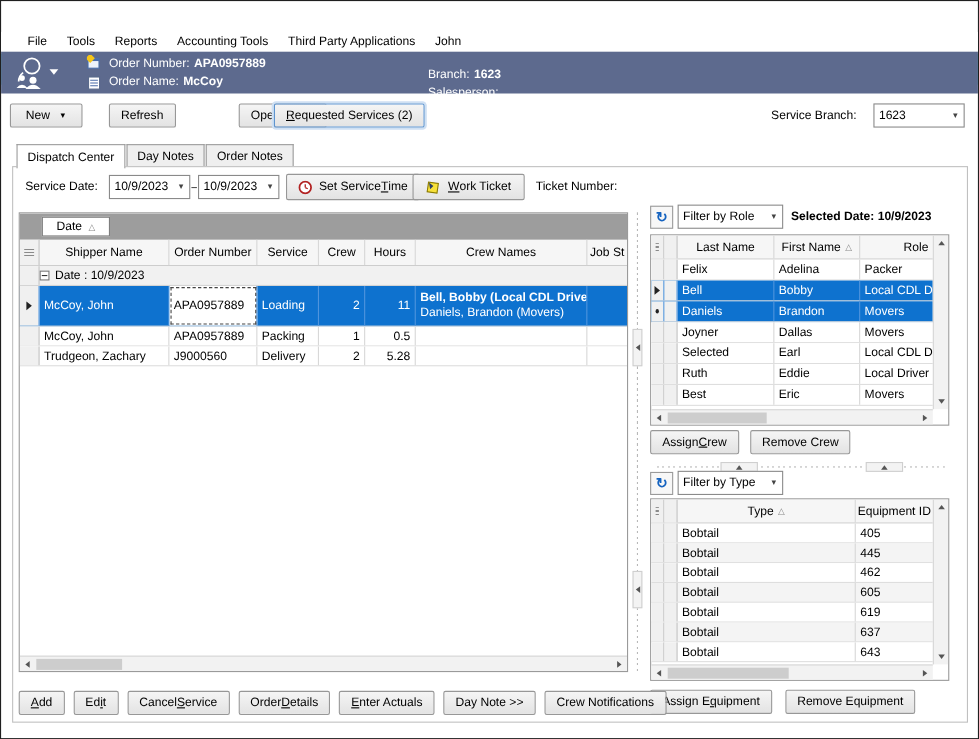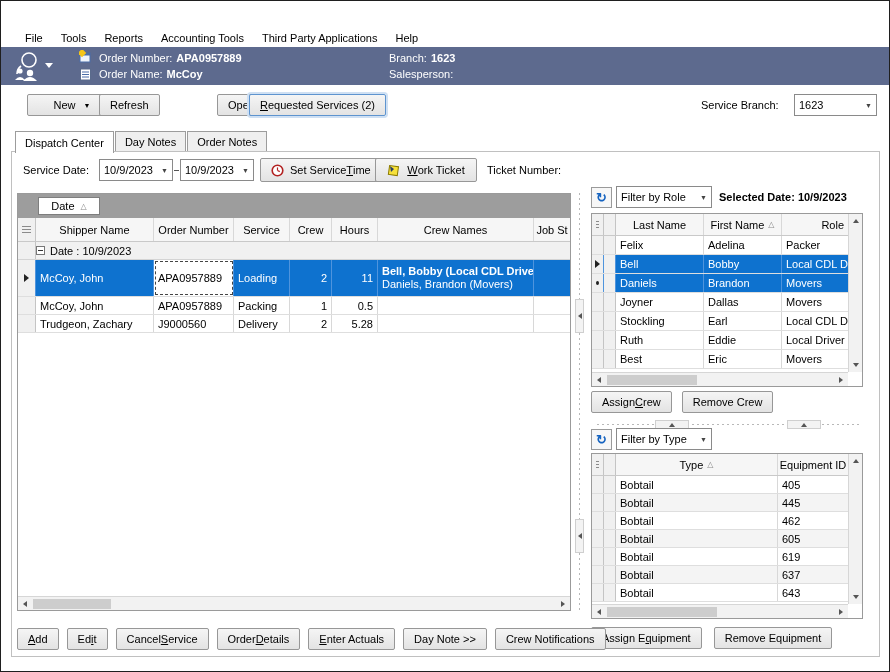--- a/index.html
+++ b/index.html
@@ -20,34 +20,34 @@
   .menubar { position:absolute; left:0; top:28px; width:100%; height:18px; background:#fff; display:flex; align-items:center; padding-left:8px; }
   .menu-item { padding:0 9px; font-size:11px; }
   .menu-item:first-child { padding-left:16px; }
   
   .banner { position:absolute; left:0; top:46px; width:100%; height:38px; color:#fff; }
   .banner-left-icon { position:absolute; left:10px; top:3px; }
   .banner-icons { position:absolute; left:78px; top:3px; width:14px; }
   .mini-ic { width:13px; height:13px; margin-bottom:3px; position:relative; }
   .banner-line { position:absolute; left:98px; height:16px; display:flex; align-items:center; gap:4px; white-space:nowrap; }
   .banner-line.l1 { top:3px;text-align:center; } .banner-line.l2 { top:19px; }
-  .banner-right { position:absolute; left:388px; top:3px; }
+  .banner-right { position:absolute; left:388px; top:13px; }
   .banner-right div { height:16px; display:flex; gap:4px; align-items:center; }
   .bold { font-weight:bold; }
   
   .btn {
     height:22px; display:inline-flex; align-items:center; justify-content:center;
     padding:0 10px; background:linear-gradient(#f5f5f5,#e3e3e3);
     border:1px solid #979797; border-radius:2px; font-size:11px; white-space:nowrap; cursor:default;
   }
   .btn .u { text-decoration:underline; }
   .btn.focused { box-shadow:0 0 0 2px #cfe0f3; border-color:#5e94cf; }
   
   .toolbar { position:absolute; left:0; top:93px; width:100%; height:24px; }
-  .tb-new { position:absolute; left:26px; width:90px; }
+  .tb-new { position:absolute; left:8px; width:66px; }
   .tb-new .caret { margin-left:8px; font-size:7px; }
   .tb-refresh { position:absolute; left:98px; }
   .tb-open { position:absolute; left:168px;margin-left:48px; }
   .tb-req { position:absolute; left:248px; }
   .sb-label { position:absolute; left:700px; top:5px; }
   .sb-combo { position:absolute; left:793px; top:0; width:83px; }
   
   .combo { height:22px; background:#fff; border:1px solid #8a8a8a; display:flex; align-items:center; padding:0 4px; font-size:11px; }
   .combo .arrow { margin-left:auto; font-size:7px; color:#444; }
   
@@ -153,21 +153,21 @@
       <div class="win-ctl">×</div>
     </div>
   </div>
 
   <div class="menubar">
     <div class="menu-item">File</div>
     <div class="menu-item">Tools</div>
     <div class="menu-item">Reports</div>
     <div class="menu-item">Accounting Tools</div>
     <div class="menu-item">Third Party Applications</div>
-    <div class="menu-item">Help</div>
+    <div class="menu-item">John</div>
   </div>
 
   <div class="banner" style="background:#5d6a8e;">
     <svg class="banner-left-icon" width="52" height="32" viewBox="0 0 52 32">
       <circle cx="18" cy="10" r="7" fill="none" stroke="#fff" stroke-width="1.6"></circle>
       <path d="M10 16 q-4 3 -4 8" fill="none" stroke="#fff" stroke-width="1.6"></path>
       <circle cx="9" cy="21" r="2.6" fill="#fff"></circle>
       <path d="M4 30 q5 -6 10 0 z" fill="#fff"></path>
       <circle cx="19" cy="23" r="3.2" fill="#fff"></circle>
       <path d="M12 31 q7 -8 14 0 z" fill="#fff"></path>
@@ -399,21 +399,21 @@
       <div class="grow krow">
         <div class="gcell gut k-g1"></div>
           <div class="gcell k-g2"></div>
         <div class="gcell k-last">Joyner</div>
         <div class="gcell k-first">Dallas</div>
         <div class="gcell k-role">Movers</div>
       </div>
       <div class="grow krow">
         <div class="gcell gut k-g1"></div>
           <div class="gcell k-g2"></div>
-        <div class="gcell k-last">Stockling</div>
+        <div class="gcell k-last">Selected</div>
         <div class="gcell k-first">Earl</div>
         <div class="gcell k-role">Local CDL D</div>
       </div>
       <div class="grow krow">
         <div class="gcell gut k-g1"></div>
           <div class="gcell k-g2"></div>
         <div class="gcell k-last">Ruth</div>
         <div class="gcell k-first">Eddie</div>
         <div class="gcell k-role">Local Driver</div>
       </div>

